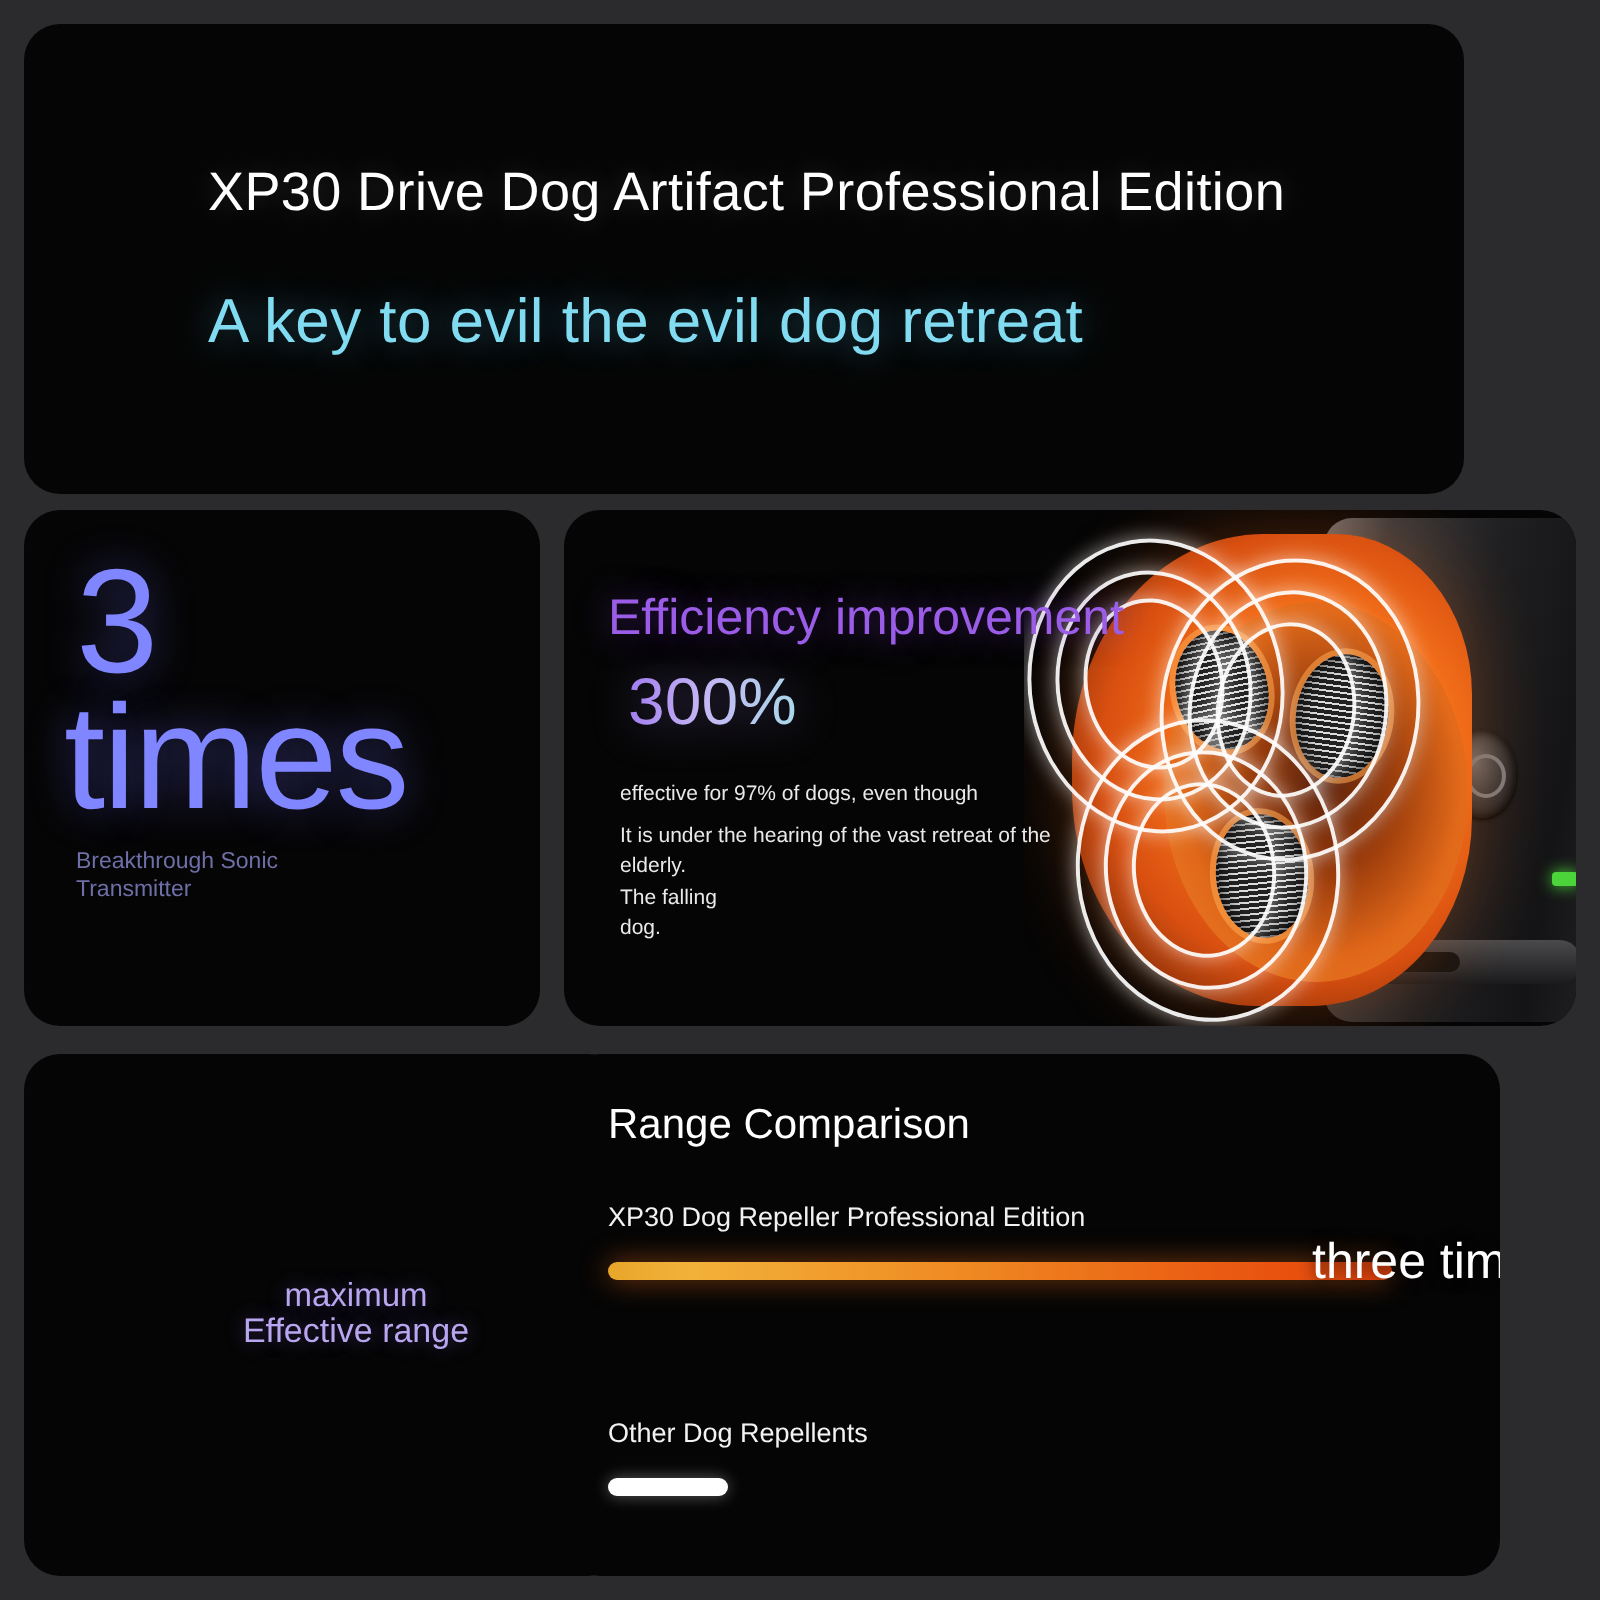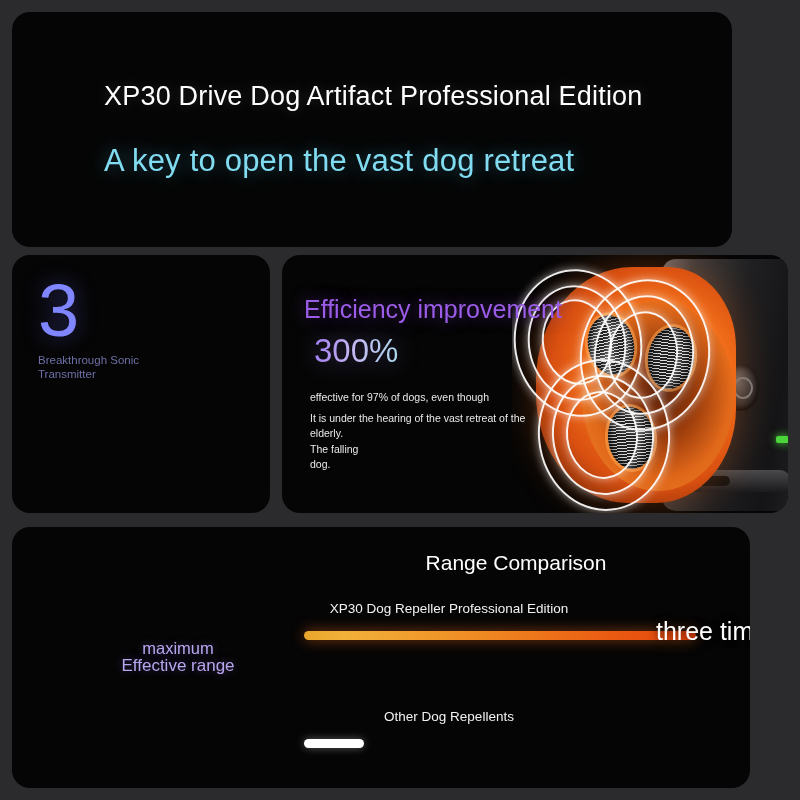--- a/index.html
+++ b/index.html
@@ -248,21 +248,20 @@
     color:#b9a6f0;
     font-size:17px;
     text-shadow:0 0 10px rgba(150,120,240,.4);
   }
 
   
   #cmp-panel {
     left: 282px; top: 527px;
     width: 468px; height: 261px;
     padding: 24px 22px;
-    text-align: center;
   }
   #cmp-title {
     color:#fff;
     font-size:21px;
     font-weight:400;
   }
   .cmp-row { position:relative; }
   #row-a { margin-top: 26px; }
   #row-b { margin-top: 62px; }
   .cmp-label {
@@ -299,25 +298,26 @@
     text-shadow: 0 0 8px rgba(0,0,0,.8);
   }
 </style>
 </head>
 <body>
 
 <div id="app">
 
   <section class="panel" id="hero">
     <h1 id="hero-title">XP30 Drive Dog Artifact Professional Edition</h1>
-    <h2 id="hero-sub">A key to open the vast dog retreat</h2>
+    <h2 id="hero-sub">A key to evil the evil dog retreat</h2>
   </section>
 
   <section class="panel" id="times-panel">
     <div id="times-big">3</div>
+    <div id="times-word">times</div>
     <div id="times-caption">Breakthrough Sonic Transmitter</div>
   </section>
 
   <section class="panel" id="eff-panel">
 
     <div id="eff-product">
       <div class="dev-body"></div>
       <div class="dev-foot"></div>
       <div class="dev-knob"></div>
       <div class="dev-led"></div>

